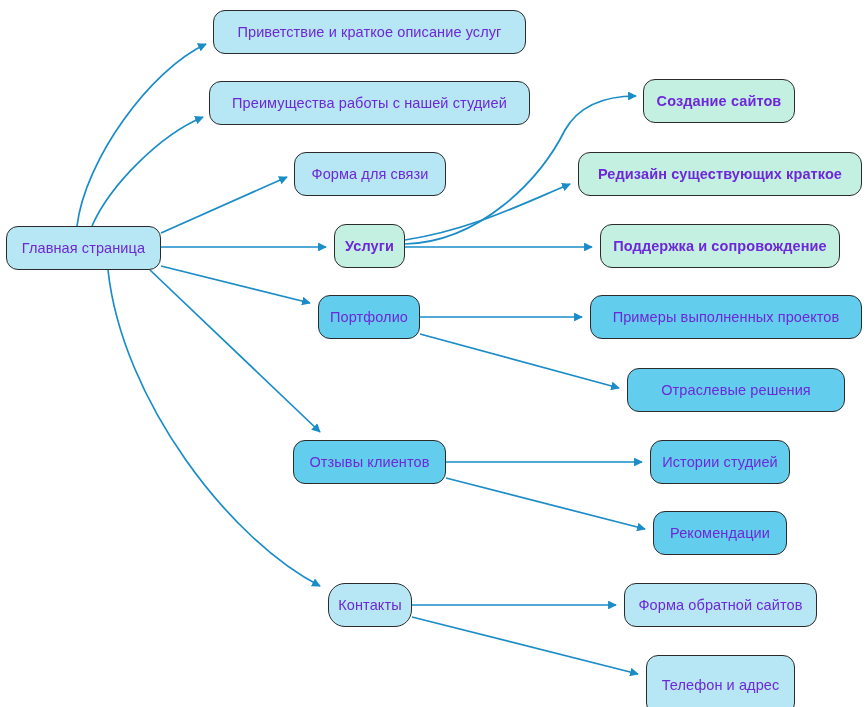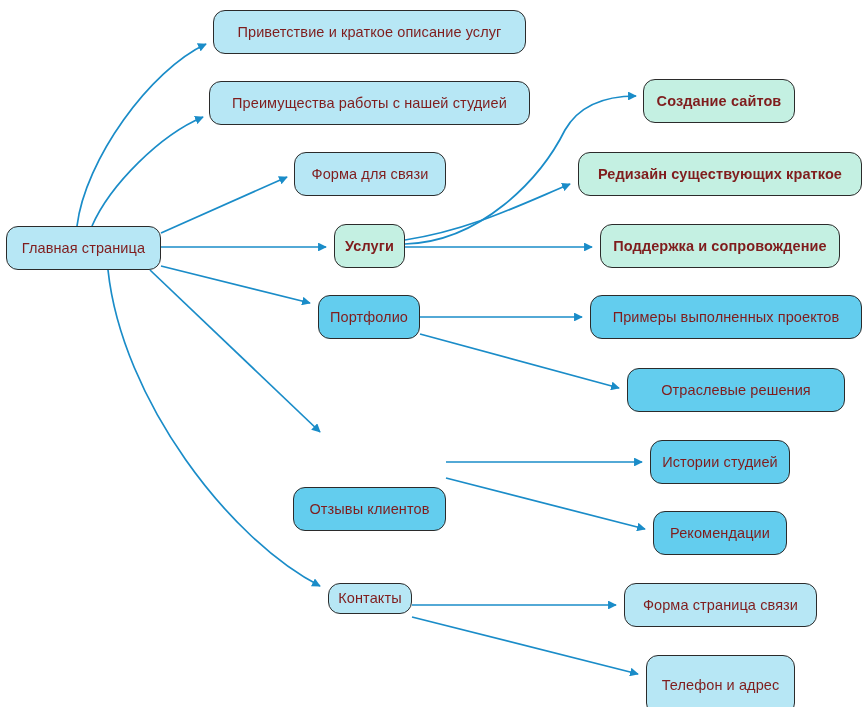--- a/index.html
+++ b/index.html
@@ -8,21 +8,21 @@
   #canvas{position:relative;width:867px;height:707px;background:#ffffff;}
   #edges{position:absolute;left:0;top:0;width:867px;height:707px;}
   .node{
     position:absolute;
     box-sizing:border-box;
     border:1.6px solid #2b2b2b;
     border-radius:12px;
     display:flex;
     align-items:center;
     justify-content:center;
-    color:#7f1d1d;
+    color:#6d28d9;
     font-size:14.5px;
     line-height:1;
     white-space:nowrap;
     letter-spacing:0.1px;
     z-index:3;
   }
   .node .lbl{pointer-events:none;}
   .fill-light{background:#b7e7f5;}
   .fill-blue{background:#63cdee;}
   .fill-mint{background:#c4f0e2;font-weight:bold;}
@@ -70,24 +70,24 @@
       </div>
       <div class="node fill-light" style="left: 294px; top: 152px; width: 152px; height: 44px;">
         <span class="lbl">Форма для связи</span>
       </div>
       <div class="node fill-mint" style="left: 334px; top: 224px; width: 71px; height: 44px;">
         <span class="lbl">Услуги</span>
       </div>
       <div class="node fill-blue" style="left: 318px; top: 295px; width: 102px; height: 44px;">
         <span class="lbl">Портфолио</span>
       </div>
-      <div class="node fill-blue" style="left: 293px; top: 440px; width: 153px; height: 44px; margin-top: 47px;">
+      <div class="node fill-blue" style="left: 293px; top: 440px; width: 153px; height: 44px;">
         <span class="lbl">Отзывы клиентов</span>
       </div>
-      <div class="node fill-light" style="left: 328px; top: 583px; width: 84px; height: 31px;">
+      <div class="node fill-light" style="left: 328px; top: 583px; width: 84px; height: 44px; border-radius: 17px;">
         <span class="lbl">Контакты</span>
       </div>
       <div class="node fill-mint" style="left: 643px; top: 79px; width: 152px; height: 44px;">
         <span class="lbl">Создание сайтов</span>
       </div>
       <div class="node fill-mint" style="left: 578px; top: 152px; width: 284px; height: 44px;">
         <span class="lbl">Редизайн существующих краткое</span>
       </div>
       <div class="node fill-mint" style="left: 600px; top: 224px; width: 240px; height: 44px;">
         <span class="lbl">Поддержка и сопровождение</span>
@@ -98,20 +98,20 @@
       <div class="node fill-blue" style="left: 627px; top: 368px; width: 218px; height: 44px;">
         <span class="lbl">Отраслевые решения</span>
       </div>
       <div class="node fill-blue" style="left: 650px; top: 440px; width: 140px; height: 44px;">
         <span class="lbl">Истории студией</span>
       </div>
       <div class="node fill-blue" style="left: 653px; top: 511px; width: 134px; height: 44px;">
         <span class="lbl">Рекомендации</span>
       </div>
       <div class="node fill-light" style="left: 624px; top: 583px; width: 193px; height: 44px;">
-        <span class="lbl">Форма страница связи</span>
+        <span class="lbl">Форма обратной сайтов</span>
       </div>
       <div class="node fill-light" style="left: 646px; top: 655px; width: 149px; height: 60px;">
         <span class="lbl">Телефон и адрес</span>
       </div>
     </div>
 
 </div>
 
 </body></html>

